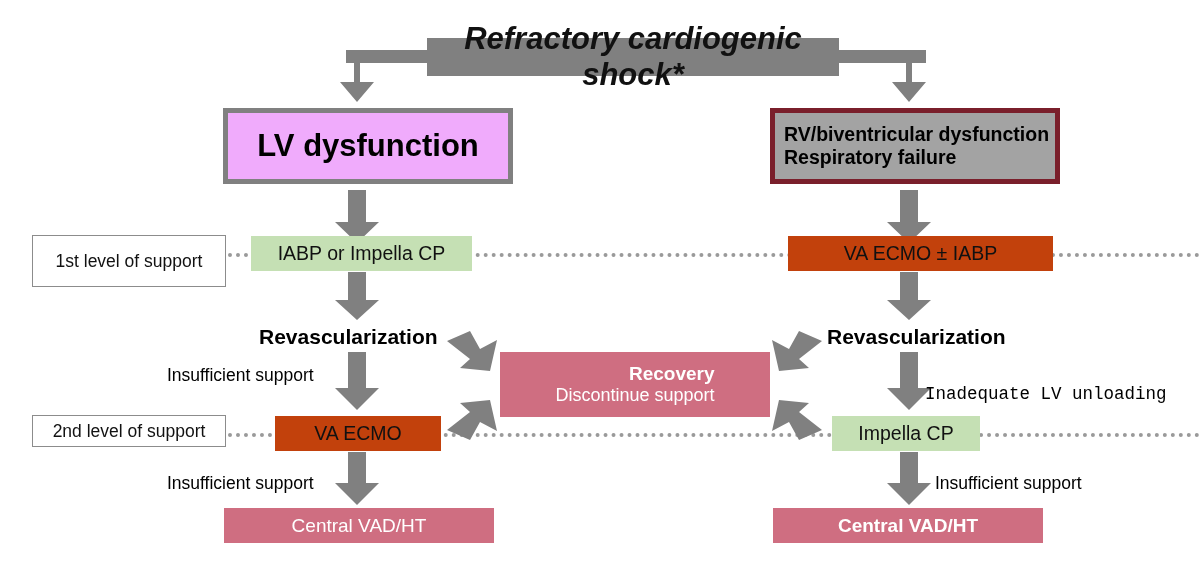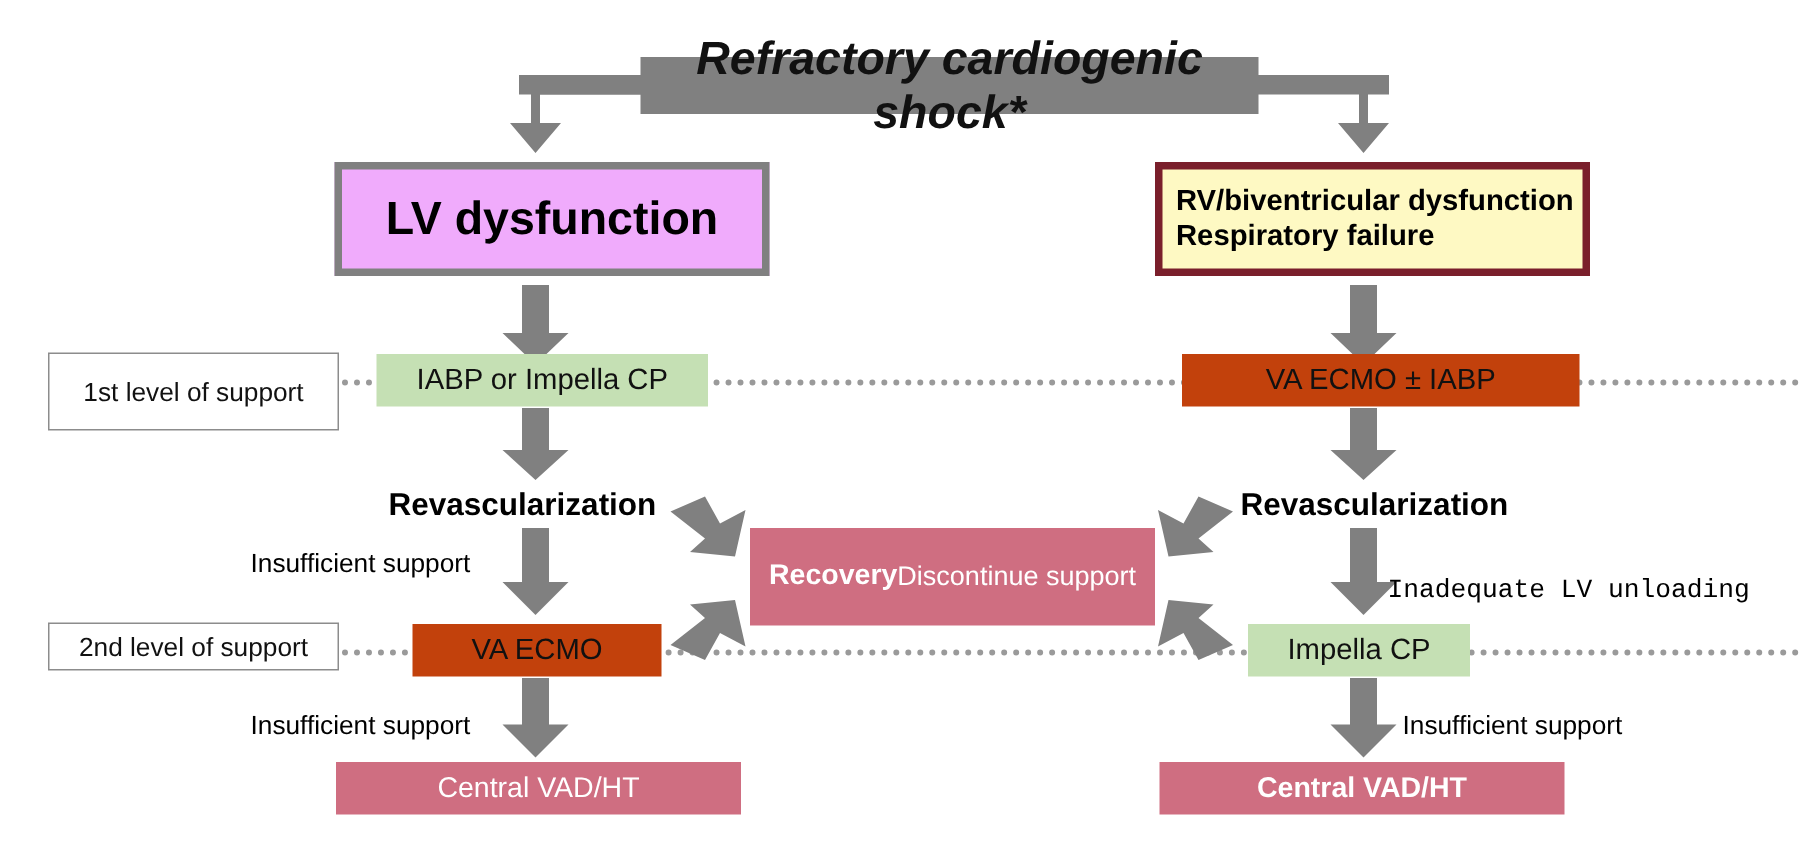--- a/index.html
+++ b/index.html
@@ -18,39 +18,39 @@
   }
   .box-top{
     background:#808080;color:#111;
     font-style:italic;font-weight:bold;font-size:31px;
   }
   .box-outline-gray{
     background:#f0abfc;border:5px solid #808080;
     color:#000;font-weight:bold;font-size:31px;
   }
   .box-outline-red{
-    background:#fef9c3;border:5px solid #7a1f2b;
+    background:#a3a3a3;border:5px solid #7a1f2b;
     color:#000;font-weight:bold;font-size:19.5px;
     justify-content:flex-start;text-align:left;
   }
   .box-green{background:#c5e0b4;color:#111;font-size:19.5px;}
   .box-blue{background:#c2410c;color:#111;font-size:19.5px;}
   .box-rose{background:#cf6e81;color:#ffffff;font-size:19px;}
   .box-rose-bold{background:#cf6e81;color:#ffffff;font-size:19px;font-weight:bold;}
   .label-box{
     background:#ffffff;border:1.5px solid #8c8c8c;color:#111;
     font-size:17.5px;display:flex;align-items:center;justify-content:center;
   }
 
   
   .t{color:#000;white-space:nowrap;}
   .t-bold{font-weight:bold;font-size:21px;}
   .t-reg{font-size:17.5px;}
 
-  .recovery-inner{display:flex;align-items:flex-end;line-height:1.18;}
+  .recovery-inner{display:flex;flex-direction:column;align-items:flex-end;line-height:1.18;}
   .recovery-title{font-weight:bold;font-size:19px;}
   .recovery-sub{font-weight:normal;font-size:18px;}
 
   .rv-inner{display:flex;flex-direction:column;line-height:1.2;padding-left:9px;}
 
   
   .dots{
     height:0;border-top:4px dotted #9a9a9a;
   }
   svg.ov{position:absolute;left:0;top:0;width:1200px;height:568px;pointer-events:none;}

